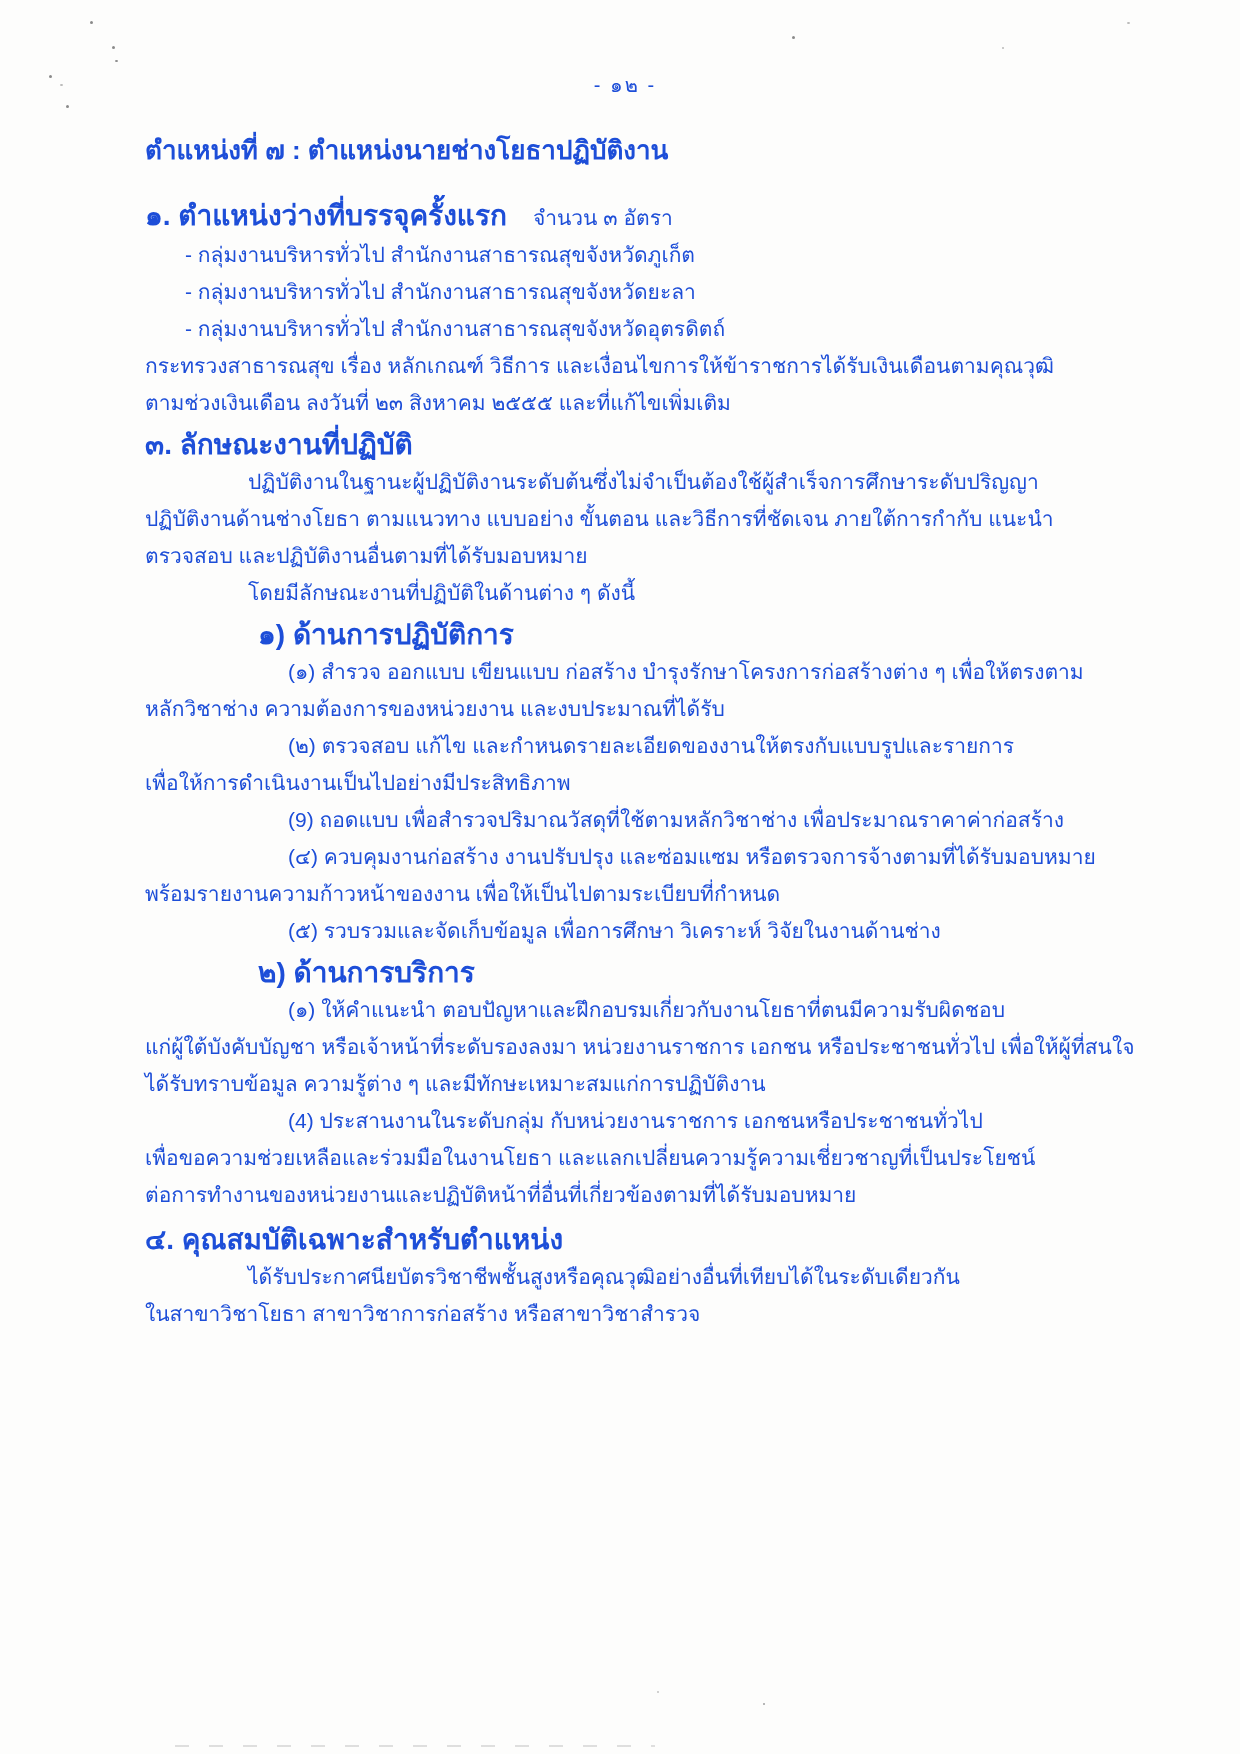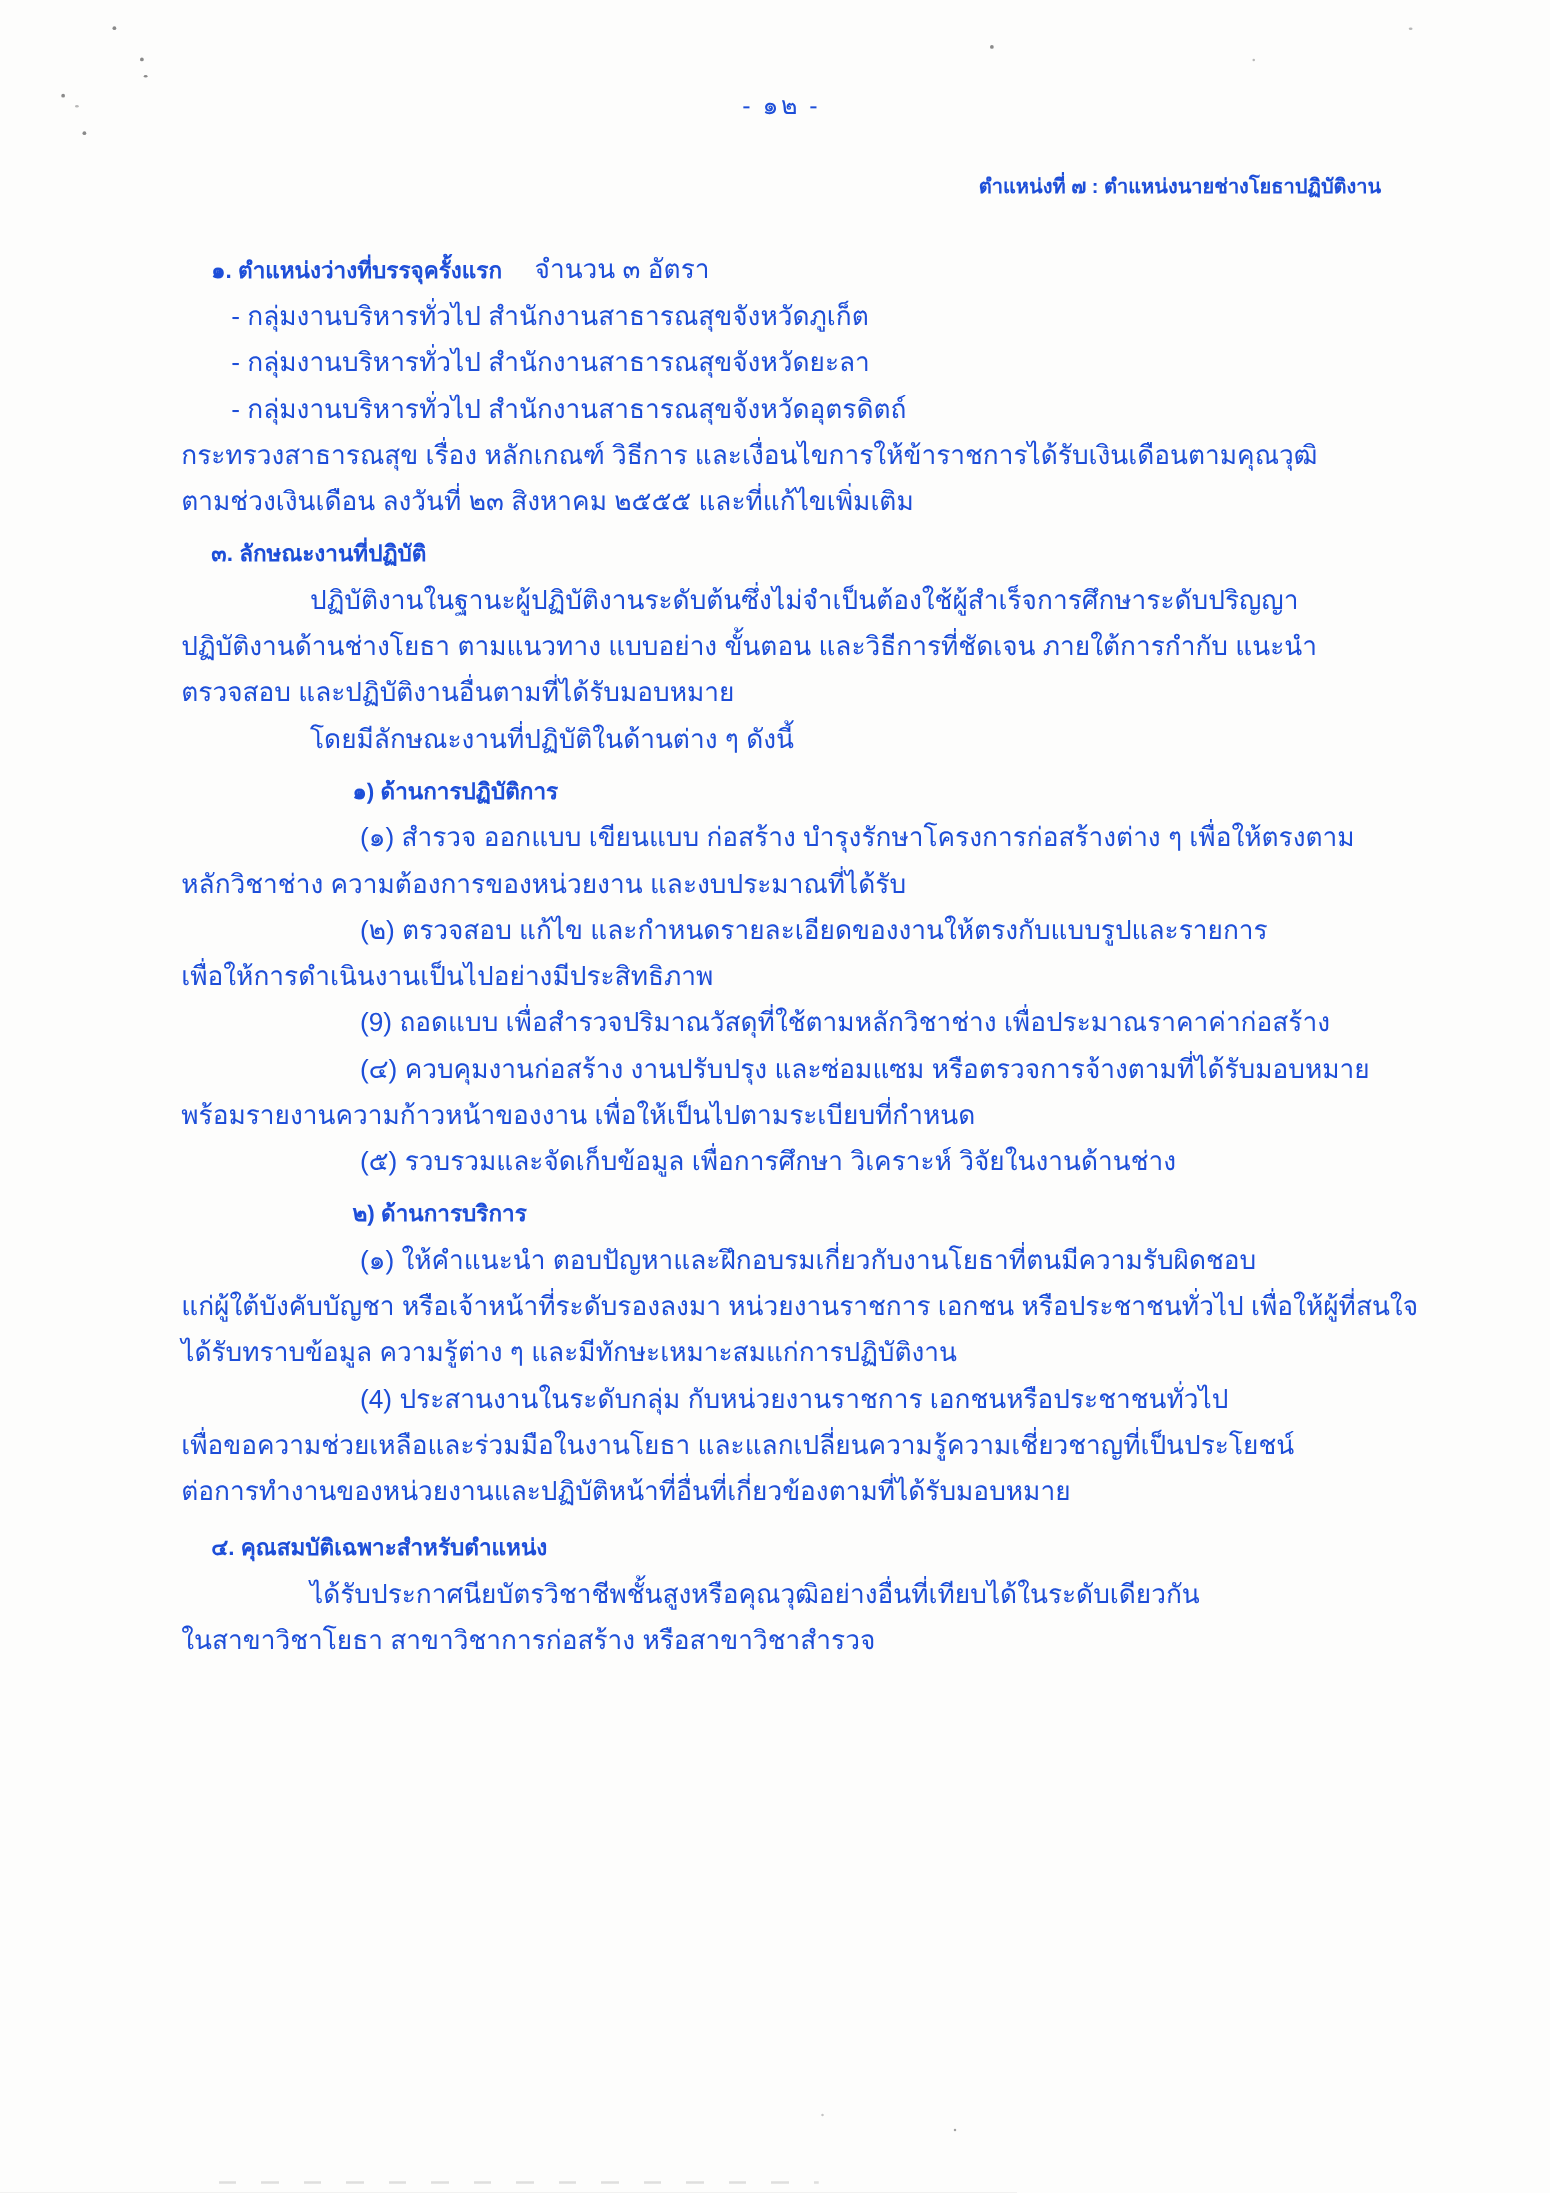--- a/index.html
+++ b/index.html
@@ -17,27 +17,27 @@
     padding:73px 135px 0 145px;
   }
   .line{white-space:nowrap;}
   .pagenum{
     text-align:center;
     font-size:20px;
     line-height:24px;
     letter-spacing:2px;
   }
   .doc-title{
-    text-align:right;
+    text-align:left;
     font-weight:bold;
-    font-size:16px;
+    font-size:26px;
     line-height:30px;
     margin-top:38px;
   }
-  .sec-head{font-weight:bold;font-size:18px;margin-left:24px;}
+  .sec-head{font-weight:bold;font-size:28px;}
   .s1-head{margin-top:32px;}
   .extra-gap{margin-top:5px;}
   .big-gap{margin-top:8px;}
   .ind-bullet{padding-left:40px;}
   .ind-para{padding-left:103px;}
   .ind-sub{padding-left:113px;}
   .ind-item{padding-left:143px;}
   .gap-lg{margin-left:26px;font-weight:normal;font-size:21px;text-align:center;}
   .gap-sm{margin-left:9px;font-weight:normal;font-size:21px;}
   .speck{position:absolute;background:#8a8a8a;border-radius:50%;}

